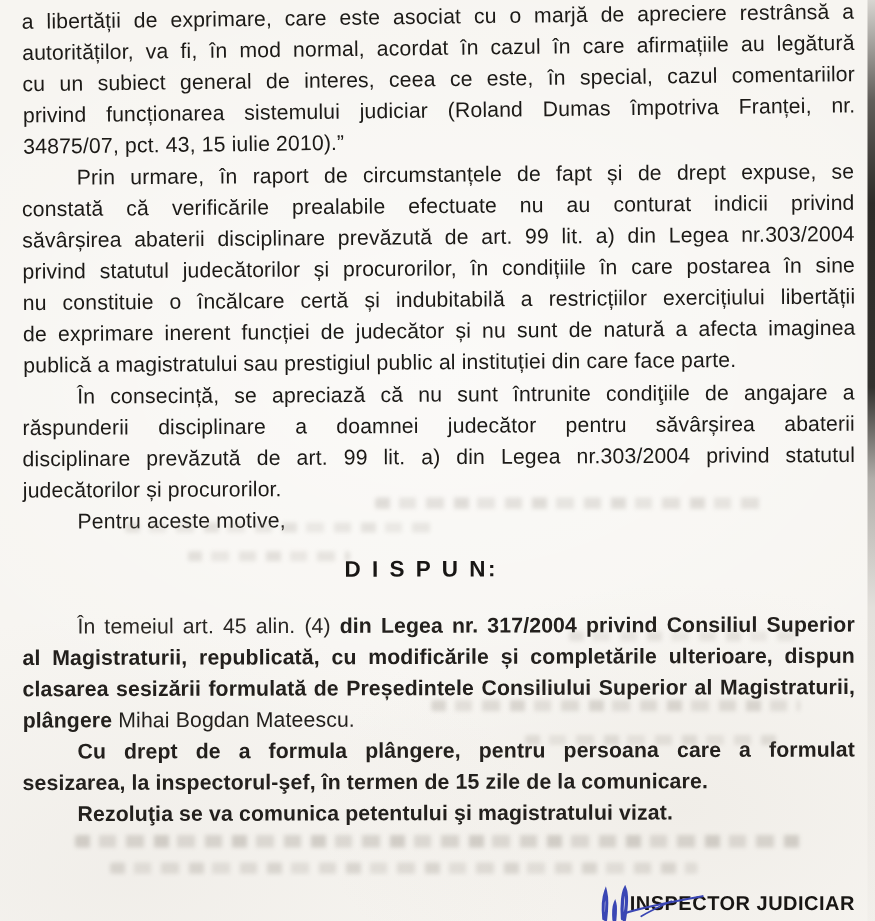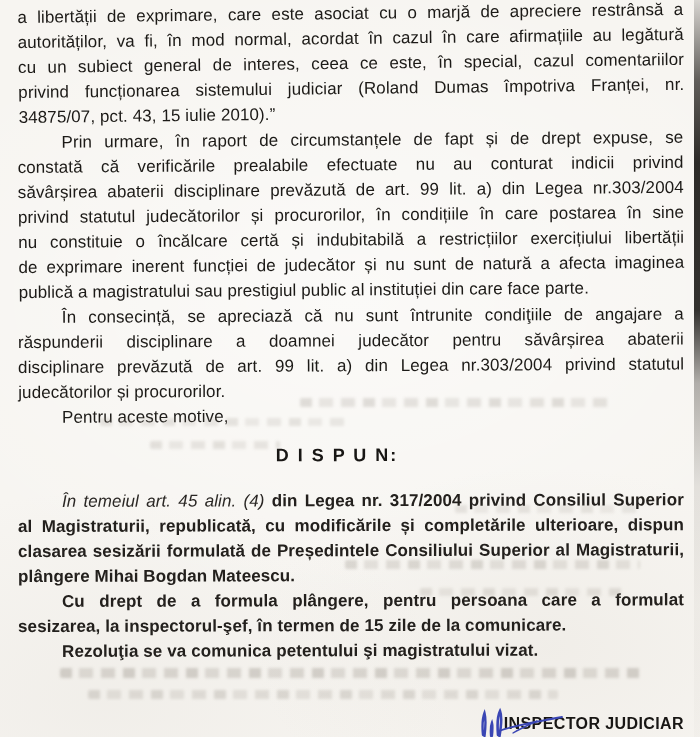--- a/index.html
+++ b/index.html
@@ -35,22 +35,22 @@
   .single-line{text-indent:44px;text-align:left;}
   .heading{
     margin:14px 46px 20px 18px;
     text-align:center;
     font-weight:bold;
     font-size:18px;
     letter-spacing:2px;
     color:#181614;
   }
   .dispozitiv{font-weight:bold;color:#23201d;}
-  .dispozitiv .ital{font-style:italic;font-weight:normal;color:#2a2724;margin-top:45px;}
-  .dispozitiv .name{font-weight:bold;}
+  .dispozitiv .ital{font-weight:normal;color:#2a2724;margin-top:45px;}
+  .dispozitiv .name{font-weight:normal;}
   .p6{font-weight:bold;color:#23201d;}
   .p7{font-weight:bold;color:#23201d;}
   .sign-row{
     margin-top:47px;
     padding-left:232px;
     font-weight:bold;
     font-size:16px;
     letter-spacing:.4px;
     color:#181614;
     text-align:right;

